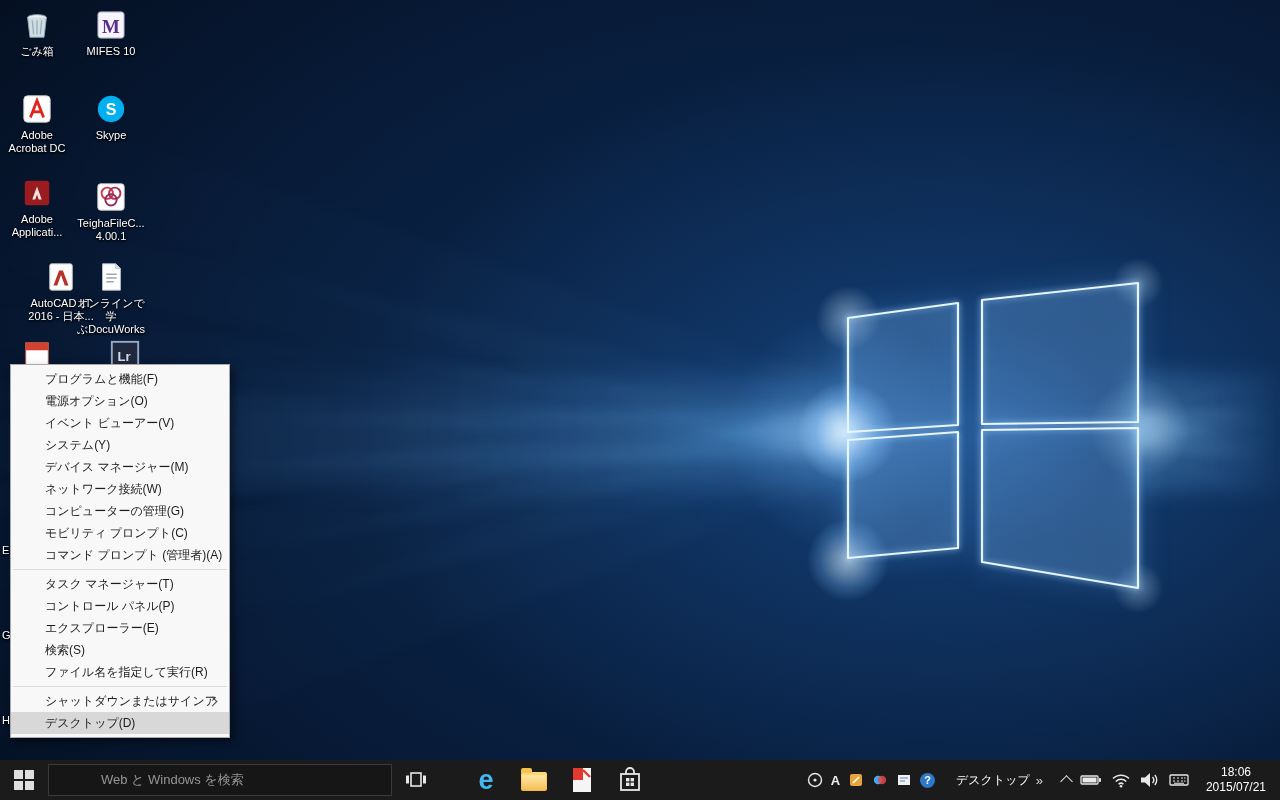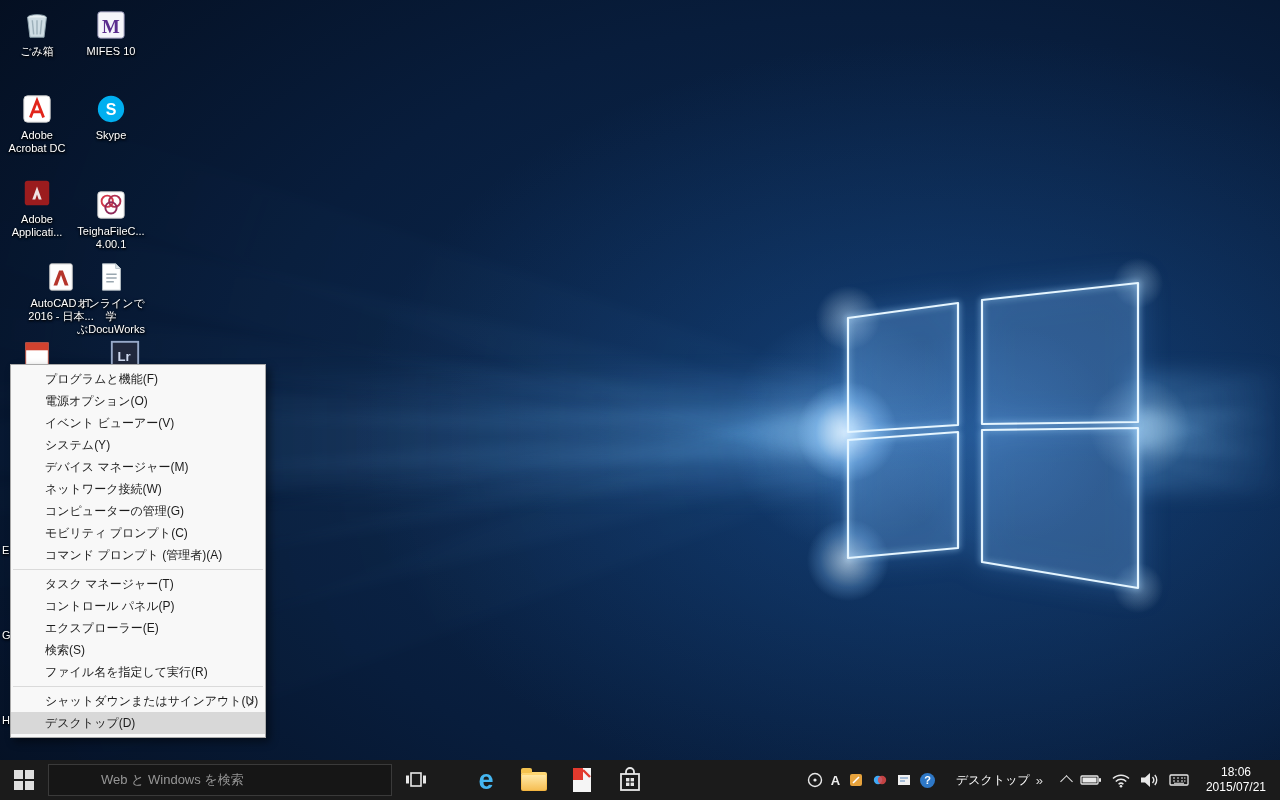--- a/index.html
+++ b/index.html
@@ -24,21 +24,21 @@
 
   
   .dicon{position:absolute;width:74px;text-align:center;z-index:5;cursor:default;}
   .dicon .glyph{width:34px;height:34px;margin:0 auto;display:flex;align-items:center;justify-content:center;}
   .dicon .lbl{margin-top:3px;font-size:11px;line-height:13px;color:#fff;white-space:pre-line;
     text-shadow:0 1px 2px #000,1px 1px 3px rgba(0,0,0,.95);text-align:center;}
   .plabel{position:absolute;left:2px;z-index:5;font-size:11px;color:#fff;
     text-shadow:0 1px 2px #000,1px 1px 3px rgba(0,0,0,.95);}
 
   
-  .context-menu{position:absolute;left:10px;top:364px;width:256px;z-index:60;
+  .context-menu{position:absolute;left:10px;top:364px;width:220px;z-index:60;
     background:#f8f8f8;border:1px solid #a9a9a9;box-shadow:4px 4px 8px rgba(0,0,0,.45);
     padding:3px 0;box-sizing:border-box;}
   .menu-item{position:relative;height:22px;line-height:22px;padding-left:34px;
     font-size:12px;color:#1c1c1c;cursor:default;}
   .menu-item.hl{background:#d8d8d8;}
   .menu-sep{height:1px;background:#dadada;margin:3px 2px;}
   .sub-arrow{position:absolute;right:13px;top:8px;width:6px;height:6px;
     border-top:1.5px solid #444;border-right:1.5px solid #444;transform:rotate(45deg);}
 
   
@@ -152,21 +152,21 @@
       <div class="dicon" style="left: 0px; top: 176px;">
         <div class="glyph">
           <svg width="32" height="32" viewBox="0 0 34 34">
             <rect x="4" y="4" width="26" height="26" rx="3" fill="#9b1c1e"></rect>
             <path d="M12 24 L17 10 L22 24 H18.8 L17 18.5 L15.2 24 Z" fill="#f0e3e3"></path>
           </svg>
         </div>
         <div class="lbl">Adobe
 Applicati...</div>
       </div>
-      <div class="dicon" style="left: 74px; top: 188px;">
+      <div class="dicon" style="left: 74px; top: 180px;">
         <div class="glyph">
           <svg width="32" height="32" viewBox="0 0 34 34">
             <rect x="3" y="3" width="28" height="28" rx="3" fill="#fff" stroke="#ccc"></rect>
             <circle cx="13" cy="13" r="6" fill="none" stroke="#d2384a" stroke-width="2"></circle>
             <circle cx="21" cy="13" r="6" fill="none" stroke="#b03050" stroke-width="2"></circle>
             <circle cx="17" cy="20" r="6" fill="none" stroke="#8e2a5a" stroke-width="2"></circle>
           </svg>
         </div>
         <div class="lbl">TeighaFileC...
 4.00.1</div>

